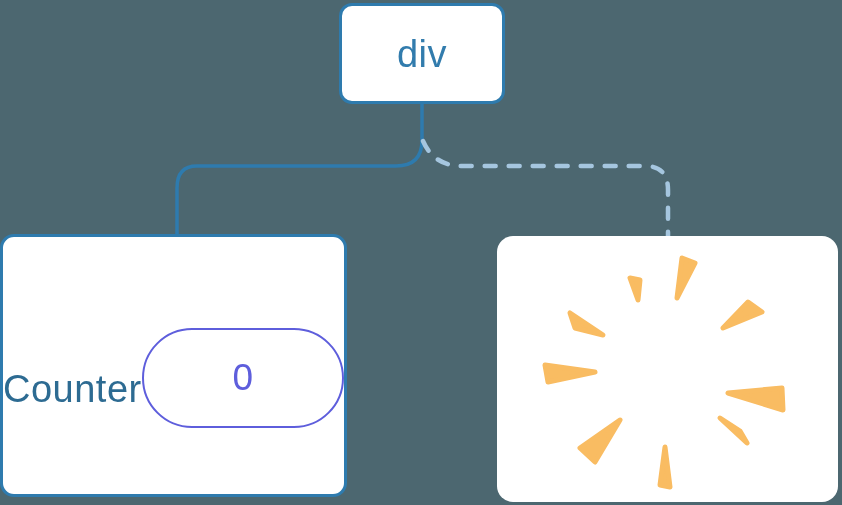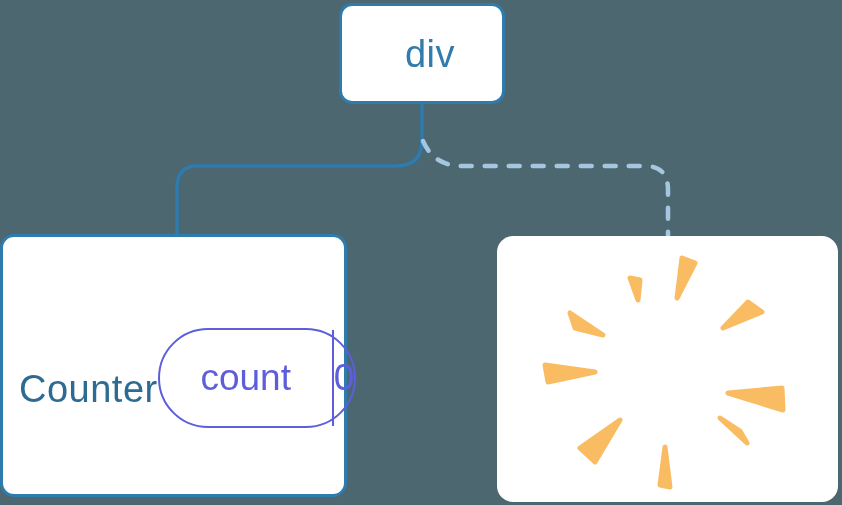--- a/index.html
+++ b/index.html
@@ -4,21 +4,21 @@
 <style>
   html,body{margin:0;padding:0;}
   .stage{
     position:relative;
     width:842px;height:505px;
     background:var(--bg,#4C6770);
     overflow:hidden;
     font-family:"Liberation Sans","DejaVu Sans",sans-serif;
   }
   .connectors{position:absolute;left:0;top:0;width:842px;height:505px;}
-  .node{position:absolute;background:#fff;box-sizing:border-box;padding-left:16px;}
+  .node{position:absolute;background:#fff;box-sizing:border-box;}
   .div-node{
     left:339px;top:3px;width:166px;height:101px;
     border:3px solid var(--line,#2E7BAE);border-radius:13px;
     display:flex;align-items:center;justify-content:center;
   }
   .div-label{
     color:var(--divText,#327CAD);
     font-size:38px;line-height:1;letter-spacing:.5px;
   }
   .counter-node{
@@ -65,21 +65,20 @@
     <path d="M 423 141 Q 433 164 458 166 L 645 166 Q 668 166 668 190 L 668 240" fill="none" stroke="#A5C6DF" stroke-width="4.5" stroke-linecap="round" stroke-dasharray="11 13"></path>
   </svg>
 
   <div class="node div-node">
     <span class="div-label">div</span>
   </div>
 
   <div class="node counter-node">
     <div class="counter-title">Counter</div>
     <div class="state-pill">
-      <span class="state-key">count</span>
       <span class="state-value">0</span>
     </div>
   </div>
 
   <div class="node poof-node">
     <svg width="341" height="266" viewBox="0 0 341 266" xmlns="http://www.w3.org/2000/svg">
       <g fill="#F9BC62" stroke="#F9BC62" stroke-width="5" stroke-linejoin="round">
         <polygon points="185,22 198,27 180,62"></polygon>
         <polygon points="133,42 143,44 141,64"></polygon>
         <polygon points="251,66 265,76 226,92"></polygon>

